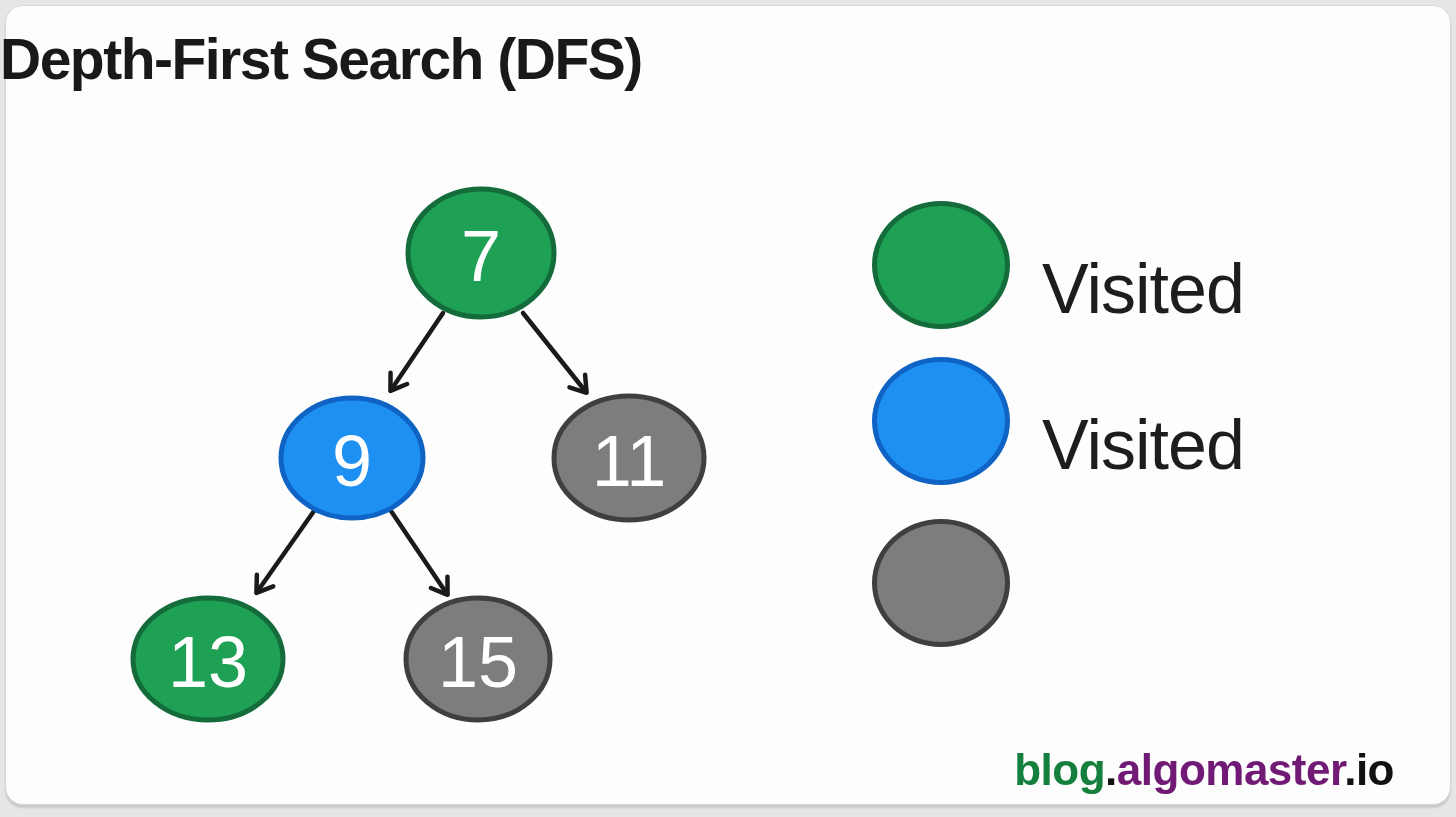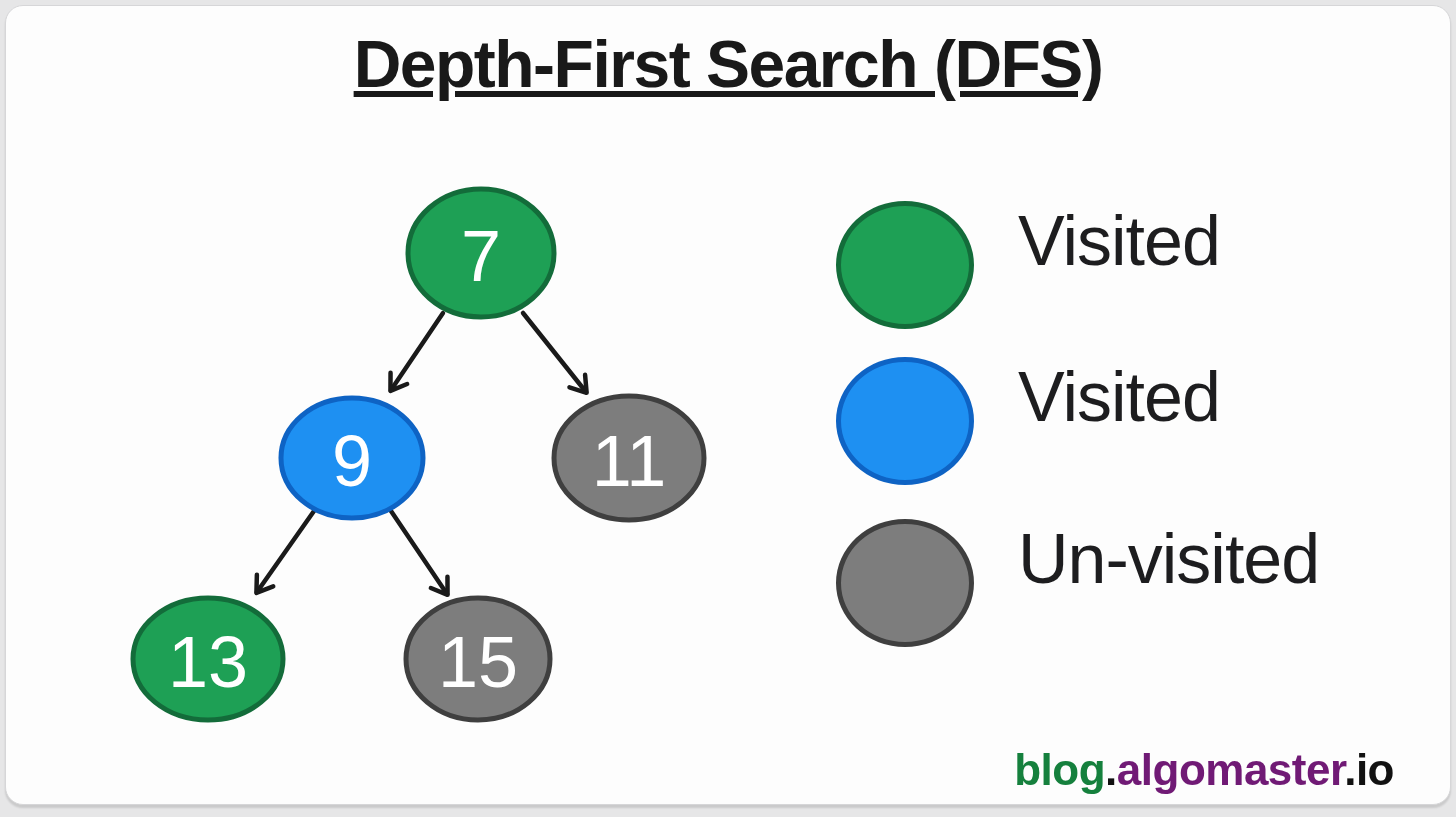--- a/index.html
+++ b/index.html
@@ -25,26 +25,24 @@
     background: #fdfdfd;
     border: 1px solid #d6d6d8;
     border-radius: 18px;
     box-shadow: 0 3px 2px rgba(0,0,0,0.12);
   }
   .title {
     position: absolute;
     left: 0;
     top: 26px;
     width: 100%;
-    text-align: center;
-    font-size: 66px;
+    font-size: 57px;
     font-weight: 700;
     letter-spacing: -1.5px;
     color: #191919;
-    text-decoration: underline;
   }
   svg.tree {
     position: absolute;
     left: 0;
     top: 0;
     width: 1456px;
     height: 817px;
     pointer-events: none;
   }
   svg.tree text {
@@ -54,24 +52,24 @@
   }
   .legend {
     position: absolute;
     left: 0;
     top: 0;
     width: 100%;
     height: 100%;
   }
   .legend-row {
     position: absolute;
-    left: 836px;
+    left: 872px;
     display: flex;
-    align-items: flex-start;
-    gap: 44px;
+    align-items: flex-end;
+    gap: 32px;
     height: 128px;
   }
   .legend-swatch {
     width: 128px;
     height: 118px;
     border-radius: 50%;
     border-style: solid;
     border-width: 5px;
     flex: 0 0 auto;
   }
@@ -130,18 +128,17 @@
       <div class="legend-row" style="top: 201px;">
         <div class="legend-swatch" style="background: rgb(30, 160, 85); border-color: rgb(19, 108, 58);"></div>
         <div class="legend-label">Visited</div>
       </div>
       <div class="legend-row" style="top: 357px;">
         <div class="legend-swatch" style="background: rgb(30, 144, 242); border-color: rgb(14, 99, 196);"></div>
         <div class="legend-label">Visited</div>
       </div>
       <div class="legend-row" style="top: 519px;">
         <div class="legend-swatch" style="background: rgb(125, 125, 125); border-color: rgb(63, 63, 63);"></div>
-        <div class="legend-label">Un-visited</div>
       </div>
     </div>
 
   <div class="brand" id="brand"><span style="color: #15803d;">blog</span><span style="color: rgb(17, 17, 17);">.</span><span style="color: #701a75;">algomaster</span><span style="color: rgb(17, 17, 17);">.</span><span style="color: rgb(17, 17, 17); text-align: right;">io</span></div>
 </div>
 
 </body></html>

